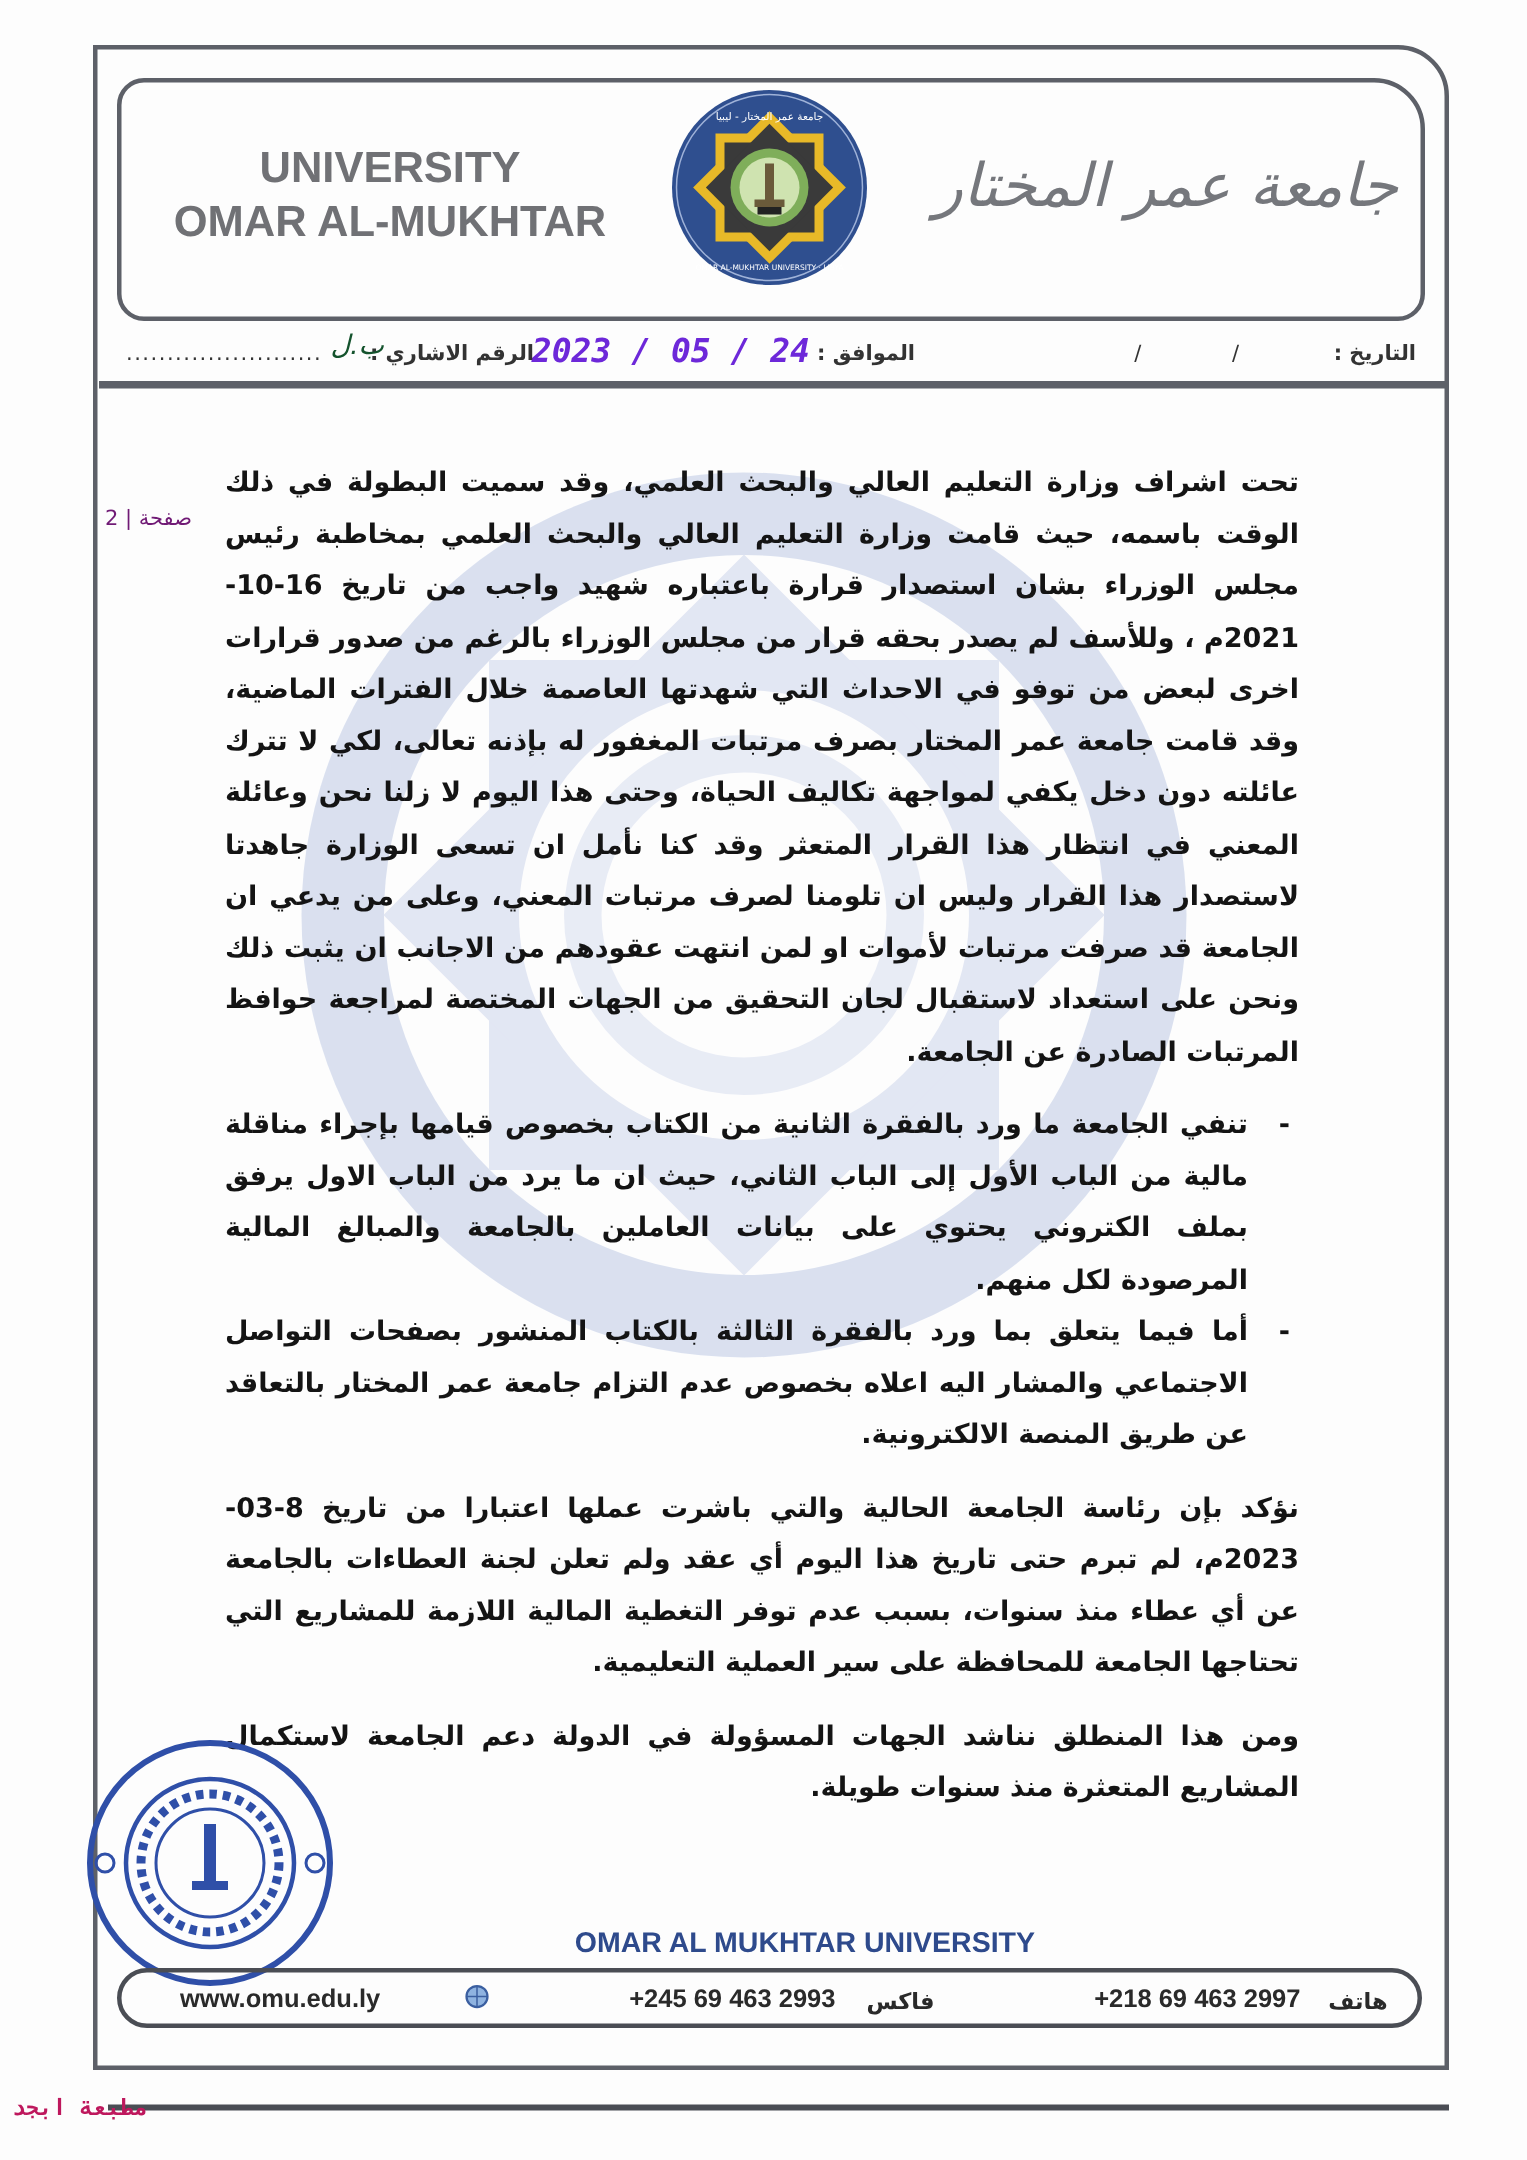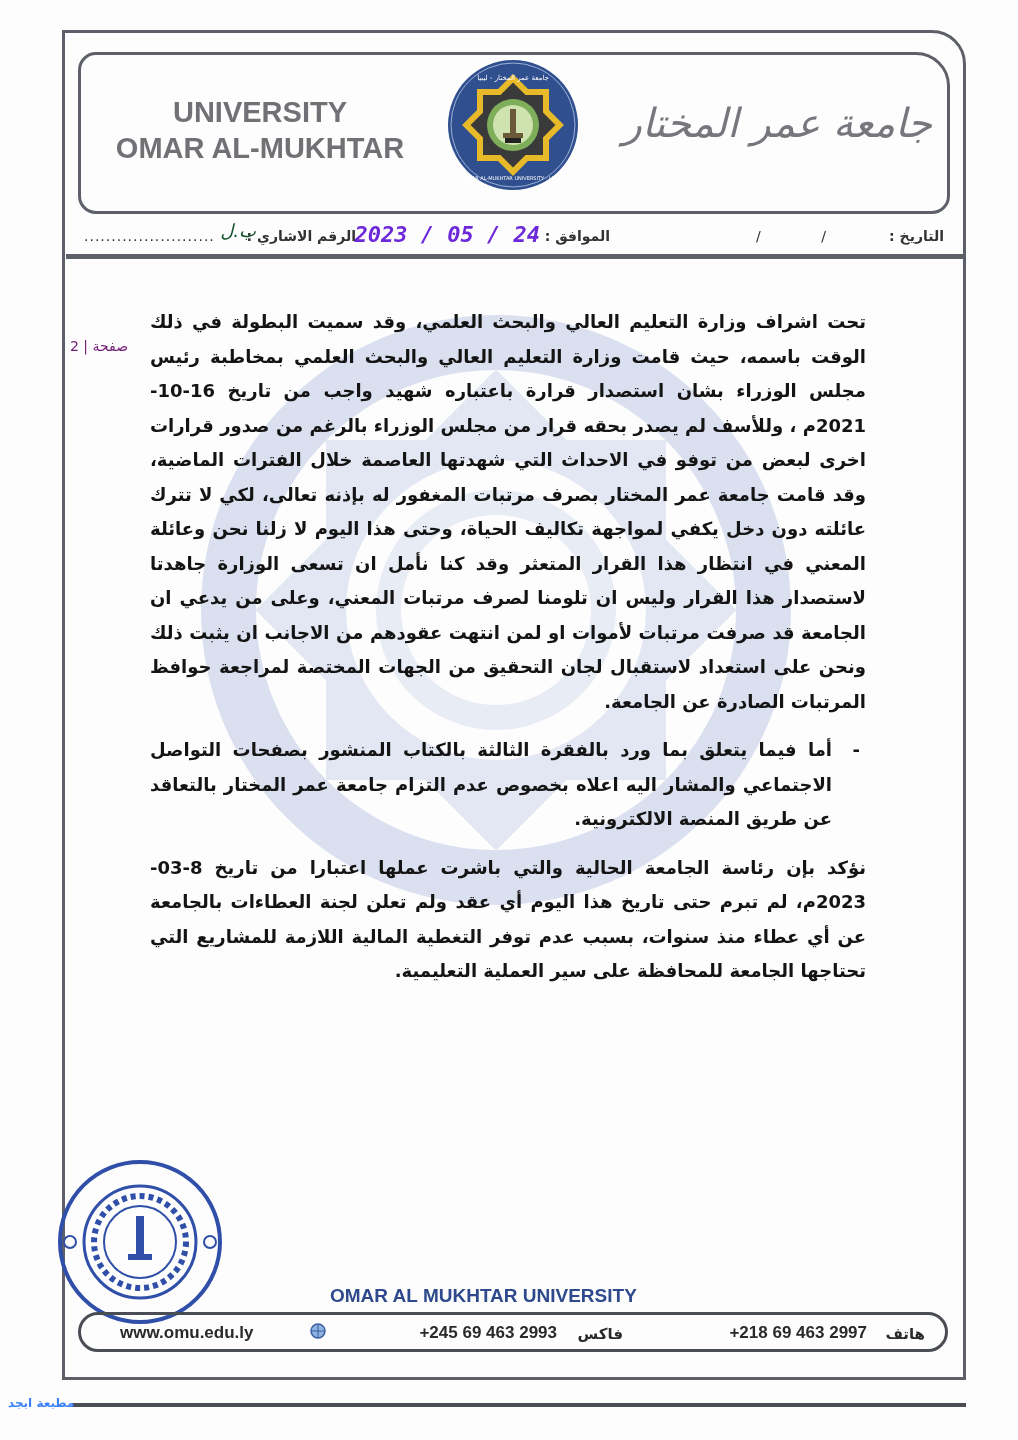--- a/index.html
+++ b/index.html
@@ -53,37 +53,37 @@
   }
   .body-text p { margin:0; }
   .para-gap { margin-top:14px !important; }
   .bullet-list { margin:14px 0 0 0; padding:0; list-style:none; }
   .bullet-list li { position:relative; padding-right:34px; margin-bottom:0; }
   .bullet-list li::before { content:"-"; position:absolute; right:6px; top:0; }
   .stamp {
     position:absolute; left:56px; top:1158px; width:168px; height:168px;
   }
   .footer-name {
-    position:absolute; left:330px; top:1285px; width:360px; text-align:left;
+    position:absolute; left:330px; top:1285px; width:360px; text-align:right;
     font-family:"Liberation Sans", sans-serif; font-weight:bold; font-size:19px; color:#2e4a8c;
   }
   .footer-box {
     position:absolute; left:78px; top:1312px; width:870px; height:40px;
     border:3px solid #4a4d54; border-radius:22px; box-sizing:border-box;
     font-family:"Liberation Sans", sans-serif; font-weight:bold; font-size:17px; color:#2a2a2a;
   }
   .footer-box span { position:absolute; top:8px; white-space:nowrap; }
   .f-phone-label { right:20px; font-family:"DejaVu Sans", sans-serif; font-size:15px; top:10px !important; }
   .f-phone { right:78px; }
   .f-fax-label { right:322px; font-family:"DejaVu Sans", sans-serif; font-size:15px; top:10px !important; }
   .f-fax { right:388px; }
   .f-web-icon { left:228px; top:6px !important; }
   .f-web { left:39px; }
   .printer {
-    position:absolute; left:8px; top:1396px; direction:rtl; font-size:12px; color:#3b82f6; font-weight:bold; white-space:nowrap;
+    position:absolute; left:8px; top:1396px; direction:rtl; font-size:15px; color:#be185d; font-weight:bold; white-space:nowrap;font-family:Liberation Mono, monospace;
   }
   .printer-rule { position:absolute; left:72px; top:1403px; width:894px; height:4px; background:#4a4d54; }
 </style>
 </head>
 <body>
 
 <div class="page-frame"></div>
 <div class="header-box"></div>
 
 <div class="en-title">
@@ -132,23 +132,25 @@
     <circle r="120" fill="#8ea2d6"></circle>
     <circle r="95" fill="#fff"></circle>
   </g>
 </svg>
 
 <div class="page-num">صفحة | 2</div>
 
 <div class="body-text">
   <p>تحت اشراف وزارة التعليم العالي والبحث العلمي، وقد سميت البطولة في ذلك الوقت باسمه، حيث قامت وزارة التعليم العالي والبحث العلمي بمخاطبة رئيس مجلس الوزراء بشان استصدار قرارة باعتباره شهيد واجب من تاريخ 16-10-2021م ، وللأسف لم يصدر بحقه قرار من مجلس الوزراء بالرغم من صدور قرارات اخرى لبعض من توفو في الاحداث التي شهدتها العاصمة خلال الفترات الماضية، وقد قامت جامعة عمر المختار بصرف مرتبات المغفور له بإذنه تعالى، لكي لا تترك عائلته دون دخل يكفي لمواجهة تكاليف الحياة، وحتى هذا اليوم لا زلنا نحن وعائلة المعني في انتظار هذا القرار المتعثر وقد كنا نأمل ان تسعى الوزارة جاهدتا لاستصدار هذا القرار وليس ان تلومنا لصرف مرتبات المعني، وعلى من يدعي ان الجامعة قد صرفت مرتبات لأموات او لمن انتهت عقودهم من الاجانب ان يثبت ذلك ونحن على استعداد لاستقبال لجان التحقيق من الجهات المختصة لمراجعة حوافظ المرتبات الصادرة عن الجامعة.</p>
   <ul class="bullet-list">
+    <li>تنفي الجامعة ما ورد بالفقرة الثانية من الكتاب بخصوص قيامها بإجراء مناقلة مالية من الباب الأول إلى الباب الثاني، حيث ان ما يرد من الباب الاول يرفق بملف الكتروني يحتوي على بيانات العاملين بالجامعة والمبالغ المالية المرصودة لكل منهم.</li>
     <li>أما فيما يتعلق بما ورد بالفقرة الثالثة بالكتاب المنشور بصفحات التواصل الاجتماعي والمشار اليه اعلاه بخصوص عدم التزام جامعة عمر المختار بالتعاقد عن طريق المنصة الالكترونية.</li>
   </ul>
   <p class="para-gap">نؤكد بإن رئاسة الجامعة الحالية والتي باشرت عملها اعتبارا من تاريخ 8-03-2023م، لم تبرم حتى تاريخ هذا اليوم أي عقد ولم تعلن لجنة العطاءات بالجامعة عن أي عطاء منذ سنوات، بسبب عدم توفر التغطية المالية اللازمة للمشاريع التي تحتاجها الجامعة للمحافظة على سير العملية التعليمية.</p>
+  <p class="para-gap">ومن هذا المنطلق نناشد الجهات المسؤولة في الدولة دعم الجامعة لاستكمال المشاريع المتعثرة منذ سنوات طويلة.</p>
 </div>
 
 <svg class="stamp" viewBox="0 0 168 168">
   <circle cx="84" cy="84" r="80" fill="none" stroke="#2f4fa8" stroke-width="4"></circle>
   <circle cx="84" cy="84" r="56" fill="none" stroke="#2f4fa8" stroke-width="3"></circle>
   <circle cx="84" cy="84" r="46" fill="none" stroke="#2f4fa8" stroke-width="6" stroke-dasharray="5 4"></circle>
   <circle cx="84" cy="84" r="36" fill="none" stroke="#2f4fa8" stroke-width="2"></circle>
   <rect x="80" y="58" width="8" height="40" fill="#2f4fa8"></rect>
   <rect x="72" y="96" width="24" height="6" fill="#2f4fa8"></rect>
   <circle cx="14" cy="84" r="6" fill="none" stroke="#2f4fa8" stroke-width="2"></circle>

